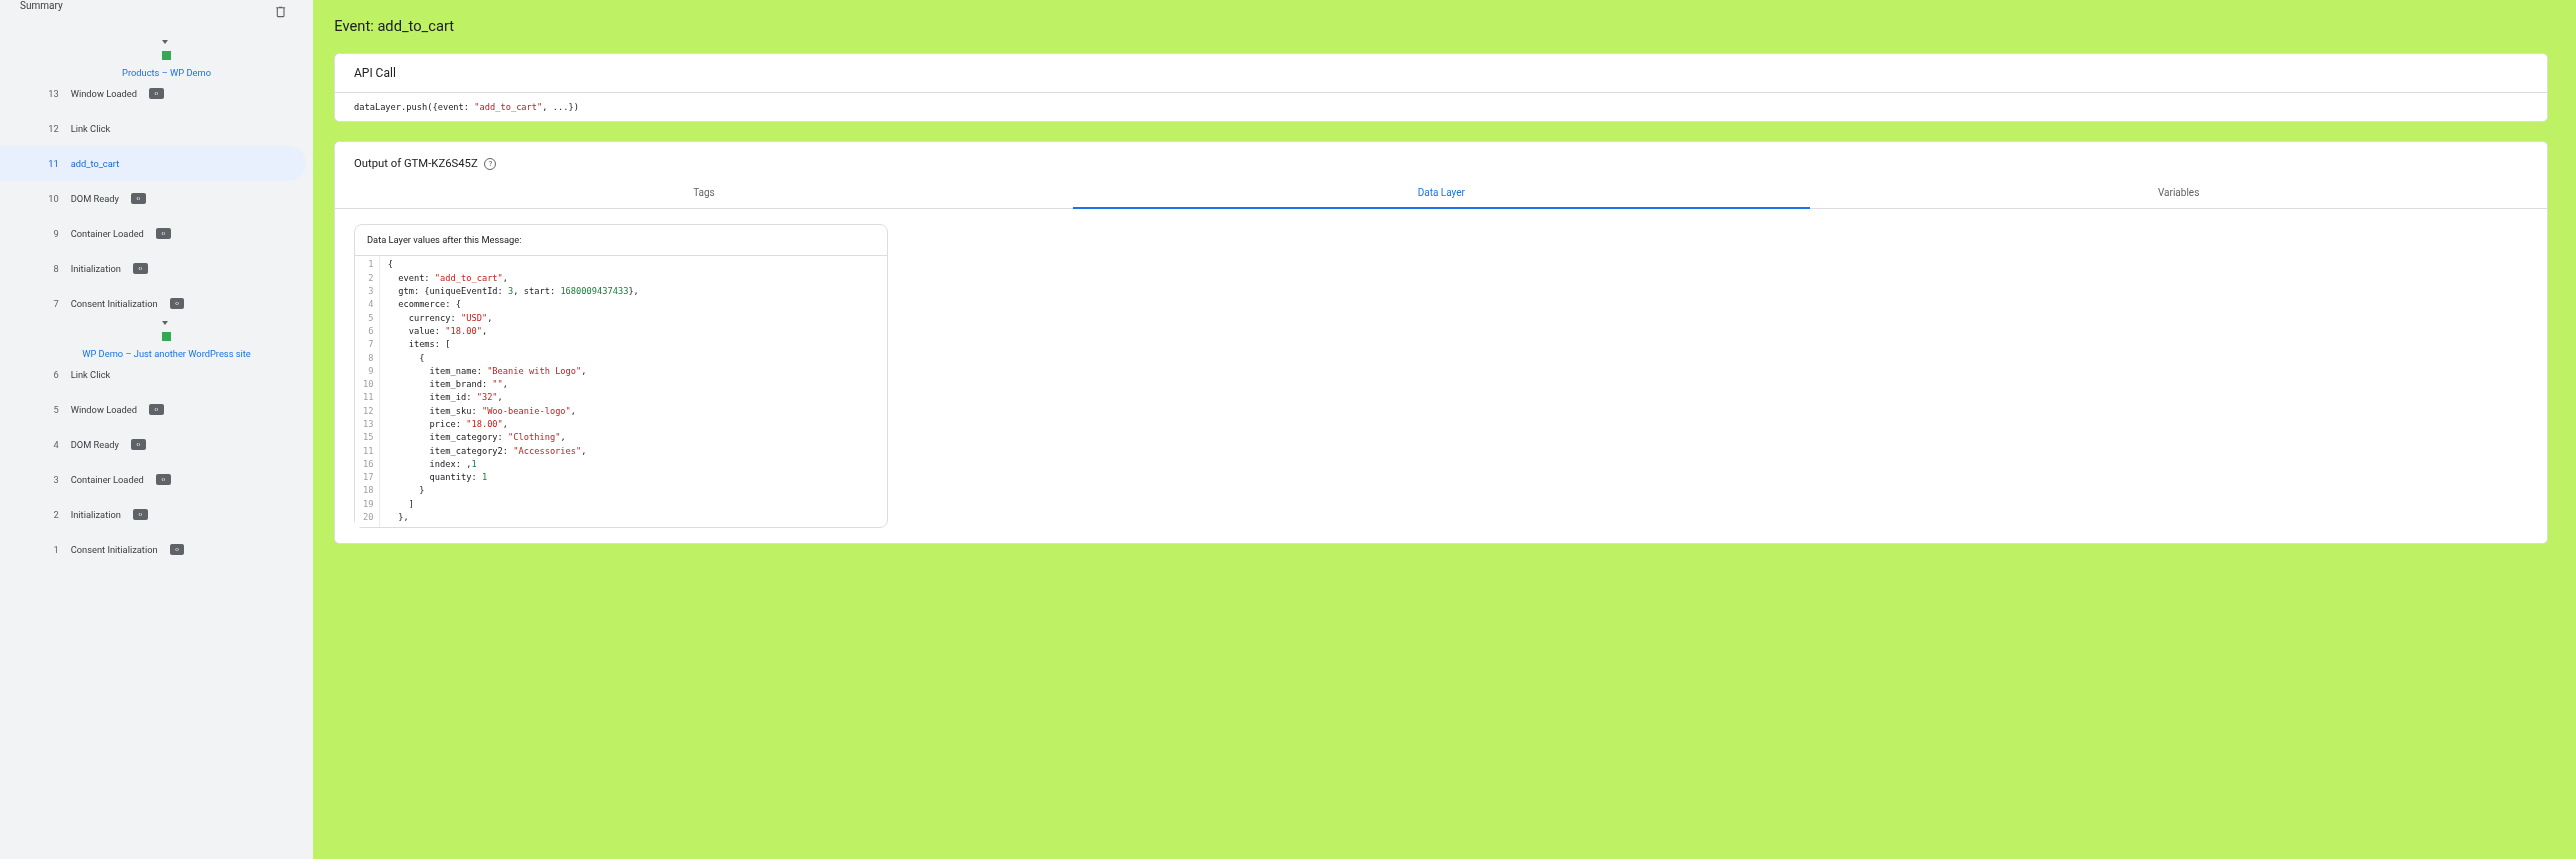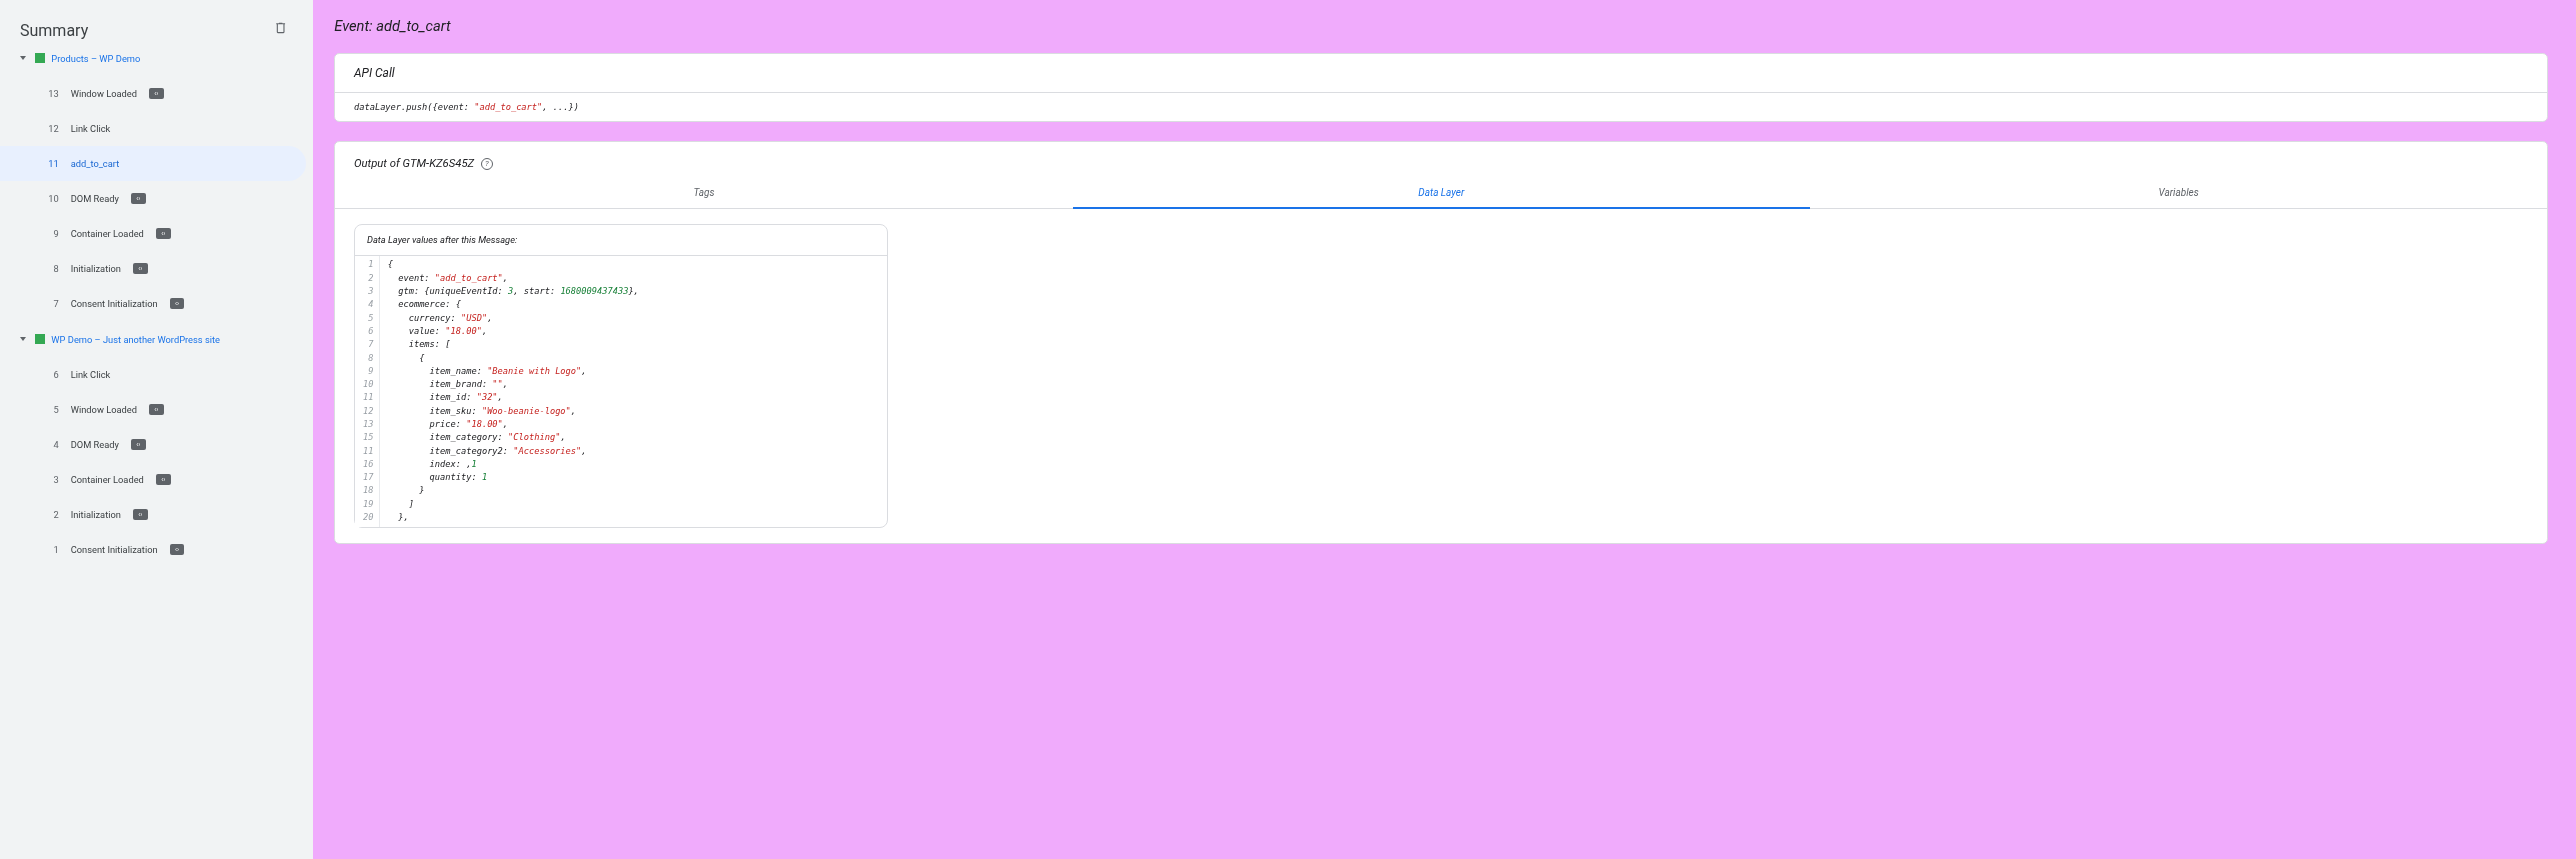--- a/index.html
+++ b/index.html
@@ -14,45 +14,46 @@
 }
 .sidebar {
   width: 313px;
   background: #f1f3f4;
   flex-shrink: 0;
   overflow: hidden;
   padding-top: 0;
 }
 .summary-row {
   display: flex;
-  align-items: flex-end;
+  align-items: flex-start;
   justify-content: space-between;
   height: 40px;
   padding: 0 20px 0 20px;
-  font-size: 16px;
+  font-size: 10px;
   color: #3c4043;
 }
 .summary-row .clear {
   width: 24px;
   height: 24px;
   display: inline-flex;
   align-items: center;
   justify-content: center;
   cursor: pointer;
   color: #5f6368;
 }
 .group-row {
   display: flex;
   align-items: center;
   height: 36px;
   padding: 0 0 0 20px;
   cursor: pointer;
   font-size: 9.3px;
   color: #1a73e8;
   gap: 6.7px;
+  flex-direction: column;
 }
 .tri {
   display:inline-block;
   width:0;height:0;
   border-left:3.3px solid transparent;
   border-right:3.3px solid transparent;
   border-top:4px solid #5f6368;
   margin-right: 2.7px;
 }
 .gsq {
@@ -90,22 +91,21 @@
   width: 14.7px; height: 10.7px;
   border-radius: 2px;
   background: #5f6368;
   color:#fff; font-size:6.7px;
   flex-shrink:0;
 }
 .main {
   flex: 1;
   overflow: hidden;
   padding: 0 21.3px 0 21.3px;
-  background: #f0abfc;
-  font-style: italic;
+  background: #bef264;
 }
 .main h1 {
   font-size: 14.7px;
   font-weight: 400;
   color: #202124;
   padding: 17.3px 0 17.3px 0;
 }
 .card {
   background: #fff;
   border: 0.7px solid #dadce0;

